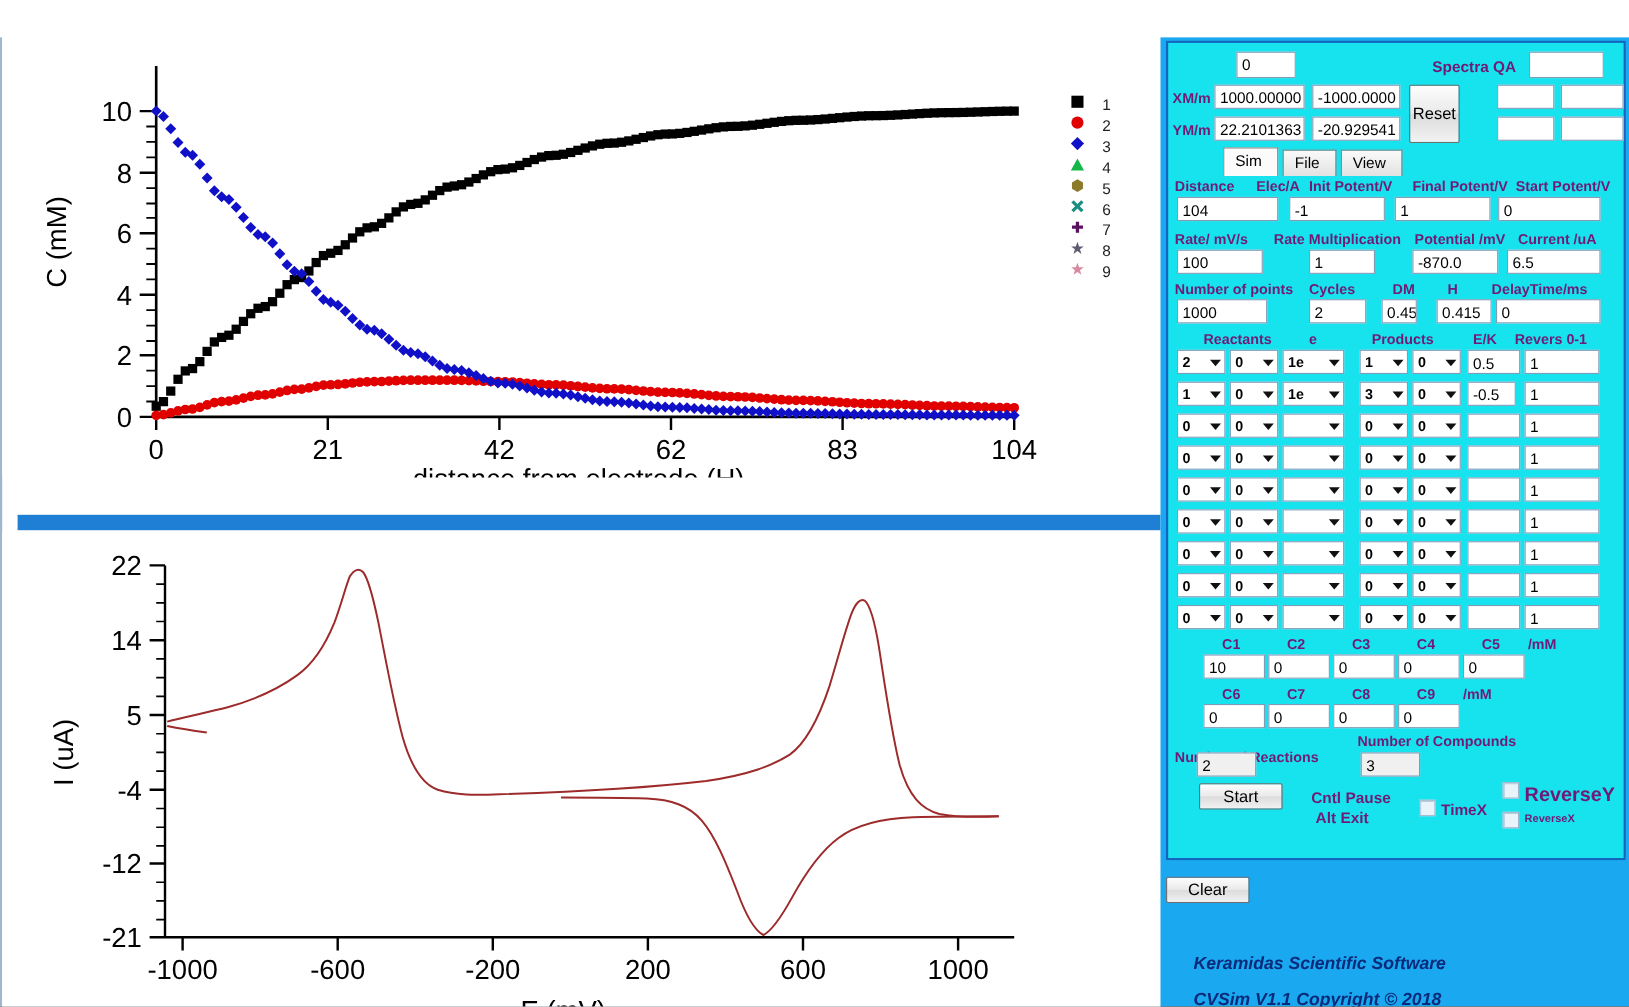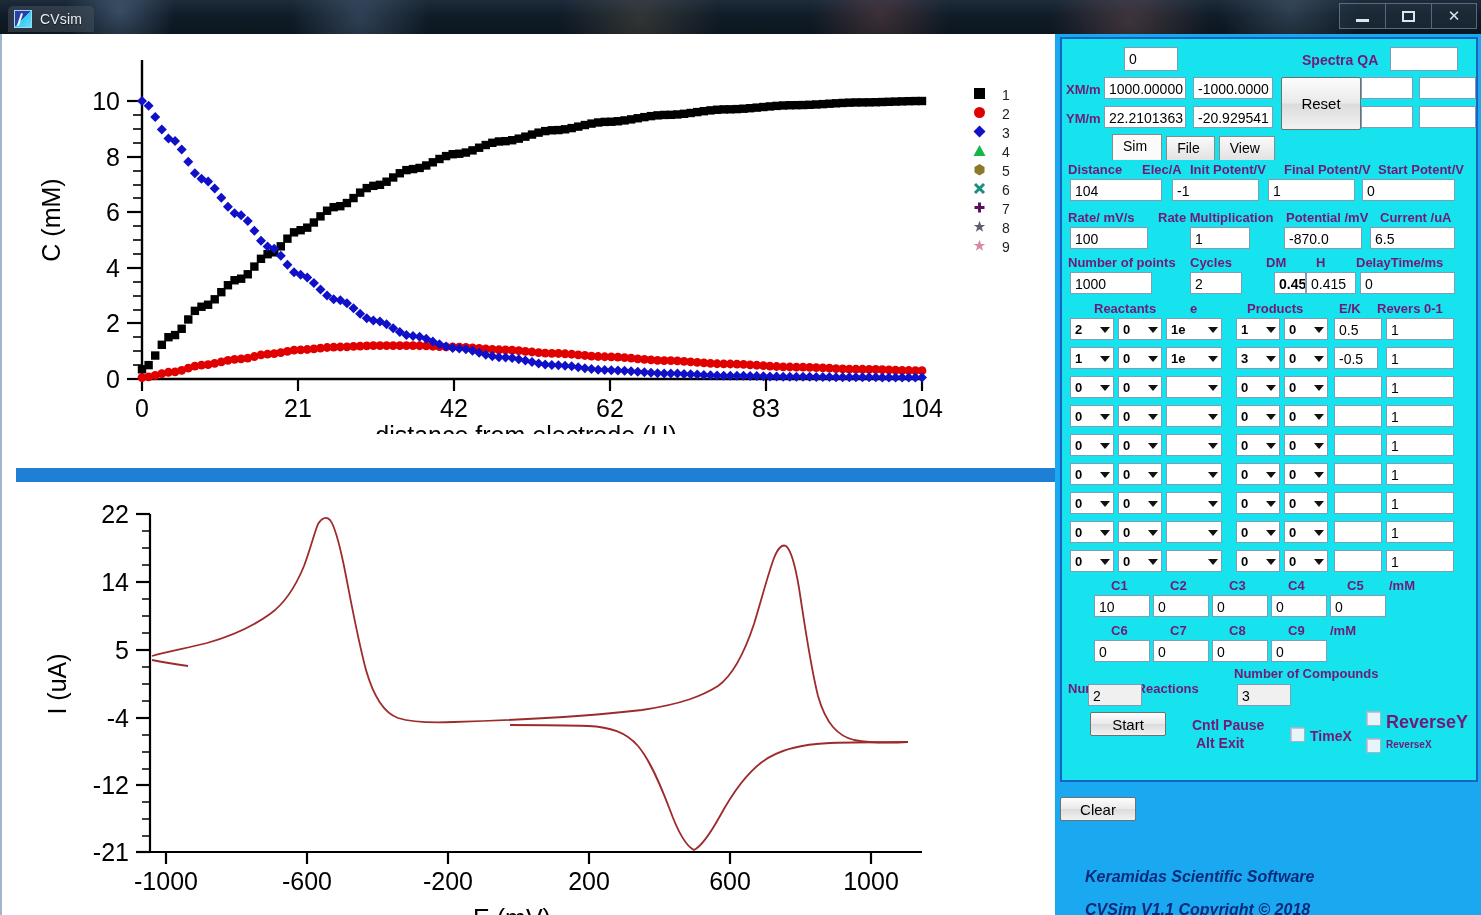--- a/index.html
+++ b/index.html
@@ -151,38 +151,20 @@
   .footer-line {
     color: #0a2a7a; font-weight: bold; font-style: italic; font-size: 16px;
     font-family: "Liberation Sans", sans-serif;
   }
 </style>
 </head>
 <body>
 
 <div id="app">
 
-  <div id="titlebar">
-    <div class="glass"></div>
-    <div class="tbar-inner">
-      <span class="app-icon"></span>
-      <span class="app-title">CVsim</span>
-    </div>
-    <div class="winbtns">
-      <div class="winbtn">
-          <i class="min-glyph"></i>
-        </div>
-      <div class="winbtn">
-          <i class="max-glyph"></i>
-        </div>
-      <div class="winbtn">
-          <span>✕</span>
-        </div>
-    </div>
-  </div>
 
   <div id="charts">
 
     <div id="chart-top">
       <svg class="plotsvg" width="1053" height="400" viewBox="0 0 1053 400">
 
         <g stroke="#000" stroke-width="2.4" fill="none">
           <line x1="140" y1="26" x2="140" y2="345"></line>
           <line x1="140" y1="345" x2="920" y2="345"></line>
         </g>
@@ -783,21 +765,21 @@
       <div class="fld" style="position:absolute;left:328px;top:8px;width:68px;height:24px;"></div>
 
       <div class="lbl" style="position:absolute;left:4px;top:43px;">XM/m</div>
       <div class="fld" style="position:absolute;left:42px;top:38px;width:82px;">1000.00000</div>
       <div class="fld" style="position:absolute;left:131px;top:38px;width:80px;">-1000.0000</div>
 
       <div class="lbl" style="position:absolute;left:4px;top:72px;">YM/m</div>
       <div class="fld" style="position:absolute;left:42px;top:67px;width:82px;">22.2101363</div>
       <div class="fld" style="position:absolute;left:131px;top:67px;width:80px;">-20.929541</div>
 
-      <div class="btn" style="position:absolute;left:219px;top:38px;width:80px;height:53px;">Reset</div>
+      <div class="btn" style="position:absolute;left:219px;top:38px;width:46px;height:53px;">Reset</div>
 
       <div class="fld" style="position:absolute;left:299px;top:38px;width:52px;"></div>
       <div class="fld" style="position:absolute;left:357px;top:38px;width:57px;"></div>
       <div class="fld" style="position:absolute;left:299px;top:67px;width:52px;"></div>
       <div class="fld" style="position:absolute;left:357px;top:67px;width:57px;"></div>
 
       <div class="tabs">
         <div class="tab active">Sim</div>
         <div class="tab">File</div>
         <div class="tab">View</div>
@@ -825,21 +807,21 @@
       <div class="fld" style="position:absolute;left:308px;top:188px;width:85px;">6.5</div>
 
       <div class="lbl" style="position:absolute;left:6px;top:216px;">Number of points</div>
       <div class="lbl" style="position:absolute;left:128px;top:216px;">Cycles</div>
       <div class="lbl" style="position:absolute;left:204px;top:216px;">DM</div>
       <div class="lbl" style="position:absolute;left:254px;top:216px;">H</div>
       <div class="lbl" style="position:absolute;left:294px;top:216px;">DelayTime/ms</div>
 
       <div class="fld" style="position:absolute;left:8px;top:233px;width:82px;">1000</div>
       <div class="fld" style="position:absolute;left:128px;top:233px;width:52px;">2</div>
-      <div class="fld" style="position:absolute;left:212px;top:233px;width:32px;font-weight:bold;">0.45</div>
+      <div class="fld" style="position:absolute;left:194px;top:233px;width:32px;">0.45</div>
       <div class="fld" style="position:absolute;left:244px;top:233px;width:50px;">0.415</div>
       <div class="fld" style="position:absolute;left:298px;top:233px;width:95px;">0</div>
 
       <div class="lbl" style="position:absolute;left:32px;top:262px;">Reactants</div>
       <div class="lbl" style="position:absolute;left:128px;top:262px;">e</div>
       <div class="lbl" style="position:absolute;left:185px;top:262px;">Products</div>
       <div class="lbl" style="position:absolute;left:277px;top:262px;">E/K</div>
       <div class="lbl" style="position:absolute;left:315px;top:262px;">Revers 0-1</div>
 
       <div id="rxn-rows">

